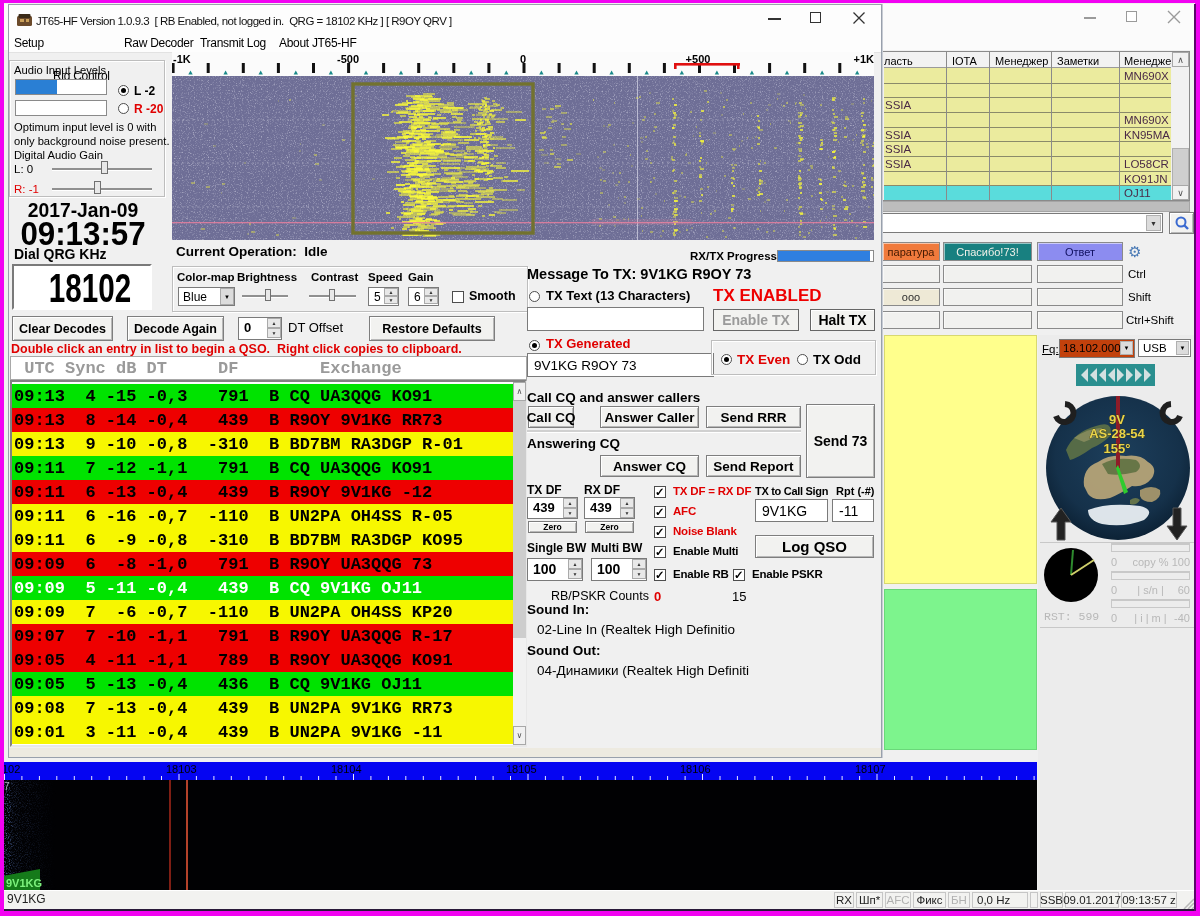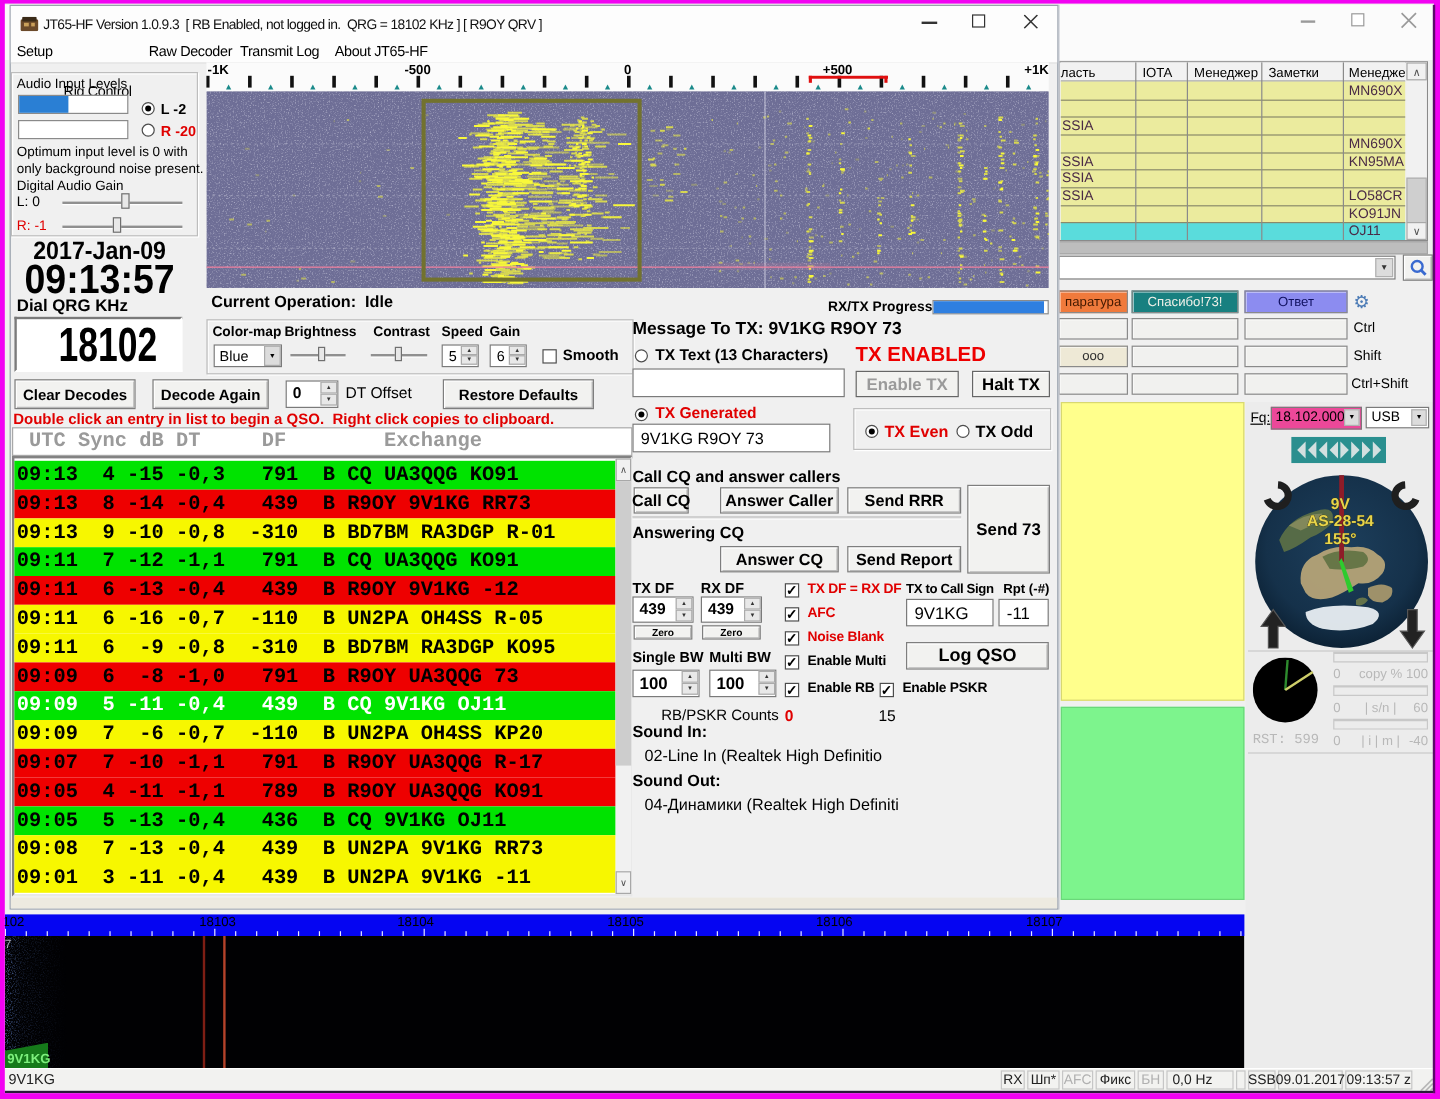--- a/index.html
+++ b/index.html
@@ -83,21 +83,21 @@
 <div style="left:882px;top:288px;width:58px;height:18px;background:#eee9d6;border:1px solid #8a8a8a;display:flex;align-items:center;justify-content:center;font-size:11px;color:#303030;font-weight:normal;box-shadow:inset 1px 1px 0 rgba(255,255,255,.55);">ooo</div>
 <div style="left:943px;top:288px;width:89px;height:18px;background:#f1f1ef;border:1px solid #8a8a8a;display:flex;align-items:center;justify-content:center;font-size:11px;color:#000;font-weight:normal;box-shadow:inset 1px 1px 0 rgba(255,255,255,.55);"></div>
 <div style="left:1037px;top:288px;width:86px;height:18px;background:#f1f1ef;border:1px solid #8a8a8a;display:flex;align-items:center;justify-content:center;font-size:11px;color:#000;font-weight:normal;box-shadow:inset 1px 1px 0 rgba(255,255,255,.55);"></div>
 <div class="lb" style="left:1128px;top:268px;font-size:11.5px;font-weight:400;color:#000;">Ctrl</div>
 <div class="lb" style="left:1128px;top:291px;font-size:11.5px;font-weight:400;color:#000;">Shift</div>
 <div class="lb" style="left:1126px;top:314px;font-size:11.5px;font-weight:400;color:#000;">Ctrl+Shift</div>
 <div style="left:884px;top:335px;width:153px;height:249px;background:#ffff8c;border:1px solid #d8d870;"></div>
 <div style="left:884px;top:589px;width:153px;height:161px;background:#7df48d;border:1px solid #6ad87a;"></div>
 <div style="left:1038px;top:335px;width:158px;height:555px;background:#ececec;"></div>
 <div class="lb" style="left:1042px;top:343px;font-size:11.5px;font-weight:400;color:#000;text-decoration:underline;">Fq:</div>
-<div style="left:1059px;top:339px;width:76px;height:19px;background:#ec4899;border:1px solid #7a7a7a;font-size:11.5px;padding:2px 0 0 3px;">18.102.000</div>
+<div style="left:1059px;top:339px;width:76px;height:19px;background:#c2410c;border:1px solid #7a7a7a;font-size:11.5px;padding:2px 0 0 3px;">18.102.000</div>
 <div style="left:1120px;top:341px;width:13px;height:14px;background:#dcdcdc;border:1px solid #b0b0b0;display:flex;align-items:center;justify-content:center;font-size:6px;">▼</div>
 <div style="left:1138px;top:339px;width:53px;height:18px;background:#fff;border:1px solid #7a7a7a;font-size:11.5px;padding:2px 0 0 4px;">USB</div>
 <div style="left:1176px;top:341px;width:13px;height:14px;background:#dcdcdc;border:1px solid #b0b0b0;display:flex;align-items:center;justify-content:center;font-size:6px;">▼</div>
 <svg style="left:1076px;top:364px;" width="79" height="22">
     <rect width="79" height="22" fill="#2a8f8f"></rect>
     <path d="M12,4 L5,11 L12,18 Z" fill="#d3e0e0"></path>
     <path d="M21,4 L14,11 L21,18 Z" fill="#d3e0e0"></path>
     <path d="M30,4 L23,11 L30,18 Z" fill="#d3e0e0"></path>
     <path d="M39,4 L32,11 L39,18 Z" fill="#d3e0e0"></path>
     <path d="M41,4 L48,11 L41,18 Z" fill="#d3e0e0"></path>
@@ -441,21 +441,21 @@
 <div class="lb" style="left:469px;top:290px;font-size:12.5px;font-weight:700;color:#000;">Smooth</div>
 <div class="lb" style="left:527px;top:267px;font-size:14.5px;font-weight:700;color:#000;">Message To TX: 9V1KG R9OY 73</div>
 <div class="rad" style="left:529px;top:291px;"></div>
 <div class="lb" style="left:546px;top:289px;font-size:13px;font-weight:700;color:#000;">TX Text (13 Characters)</div>
 <div class="lb" style="left:713px;top:287px;font-size:17px;font-weight:700;color:#ee0000;">TX ENABLED</div>
 <div style="left:527px;top:307px;width:177px;height:24px;background:#fff;border:1px solid #7a7a7a;"></div>
 <div style="left:713px;top:309px;width:86px;height:22px;border:1px solid #666;display:flex;align-items:center;justify-content:center;font-size:14px;font-weight:bold;color:#9a9a9a;background:#f2f2f0;">Enable TX</div>
 <div style="left:810px;top:309px;width:65px;height:22px;border:1px solid #666;display:flex;align-items:center;justify-content:center;font-size:14px;font-weight:bold;background:#f2f2f0;box-shadow:inset 1px 1px 0 #fff;">Halt TX</div>
 <div class="rad on" style="left:529px;top:340px;"></div>
 <div class="lb" style="left:546px;top:337px;font-size:13px;font-weight:700;color:#e00000;">TX Generated</div>
-<div style="left:527px;top:353px;width:165px;height:24px;background:#fff;border:1px solid #7a7a7a;font-size:13.5px;padding:4px 0 0 6px;">9V1KG R9OY 73</div>
+<div style="left:527px;top:353px;width:187px;height:24px;background:#fff;border:1px solid #7a7a7a;font-size:13.5px;padding:4px 0 0 6px;">9V1KG R9OY 73</div>
 <div class="grp" style="left:711px;top:340px;width:165px;height:35px;"></div>
 <div class="rad on" style="left:721px;top:354px;"></div>
 <div class="lb" style="left:737px;top:353px;font-size:13.5px;font-weight:700;color:#e00000;">TX Even</div>
 <div class="rad" style="left:797px;top:354px;"></div>
 <div class="lb" style="left:813px;top:353px;font-size:13.5px;font-weight:700;color:#000;">TX Odd</div>
 <div class="lb" style="left:527px;top:391px;font-size:13.5px;font-weight:700;color:#000;">Call CQ and answer callers</div>
 <div class="btn" style="left:528px;top:406px;width:46px;height:22px;font-size:13.5px;">Call CQ</div>
 <div class="btn" style="left:600px;top:406px;width:99px;height:22px;font-size:13.5px;">Answer Caller</div>
 <div class="btn" style="left:706px;top:406px;width:95px;height:22px;font-size:13.5px;">Send RRR</div>
 <div class="btn" style="left:806px;top:404px;width:69px;height:74px;font-size:14px;">Send 73</div>

